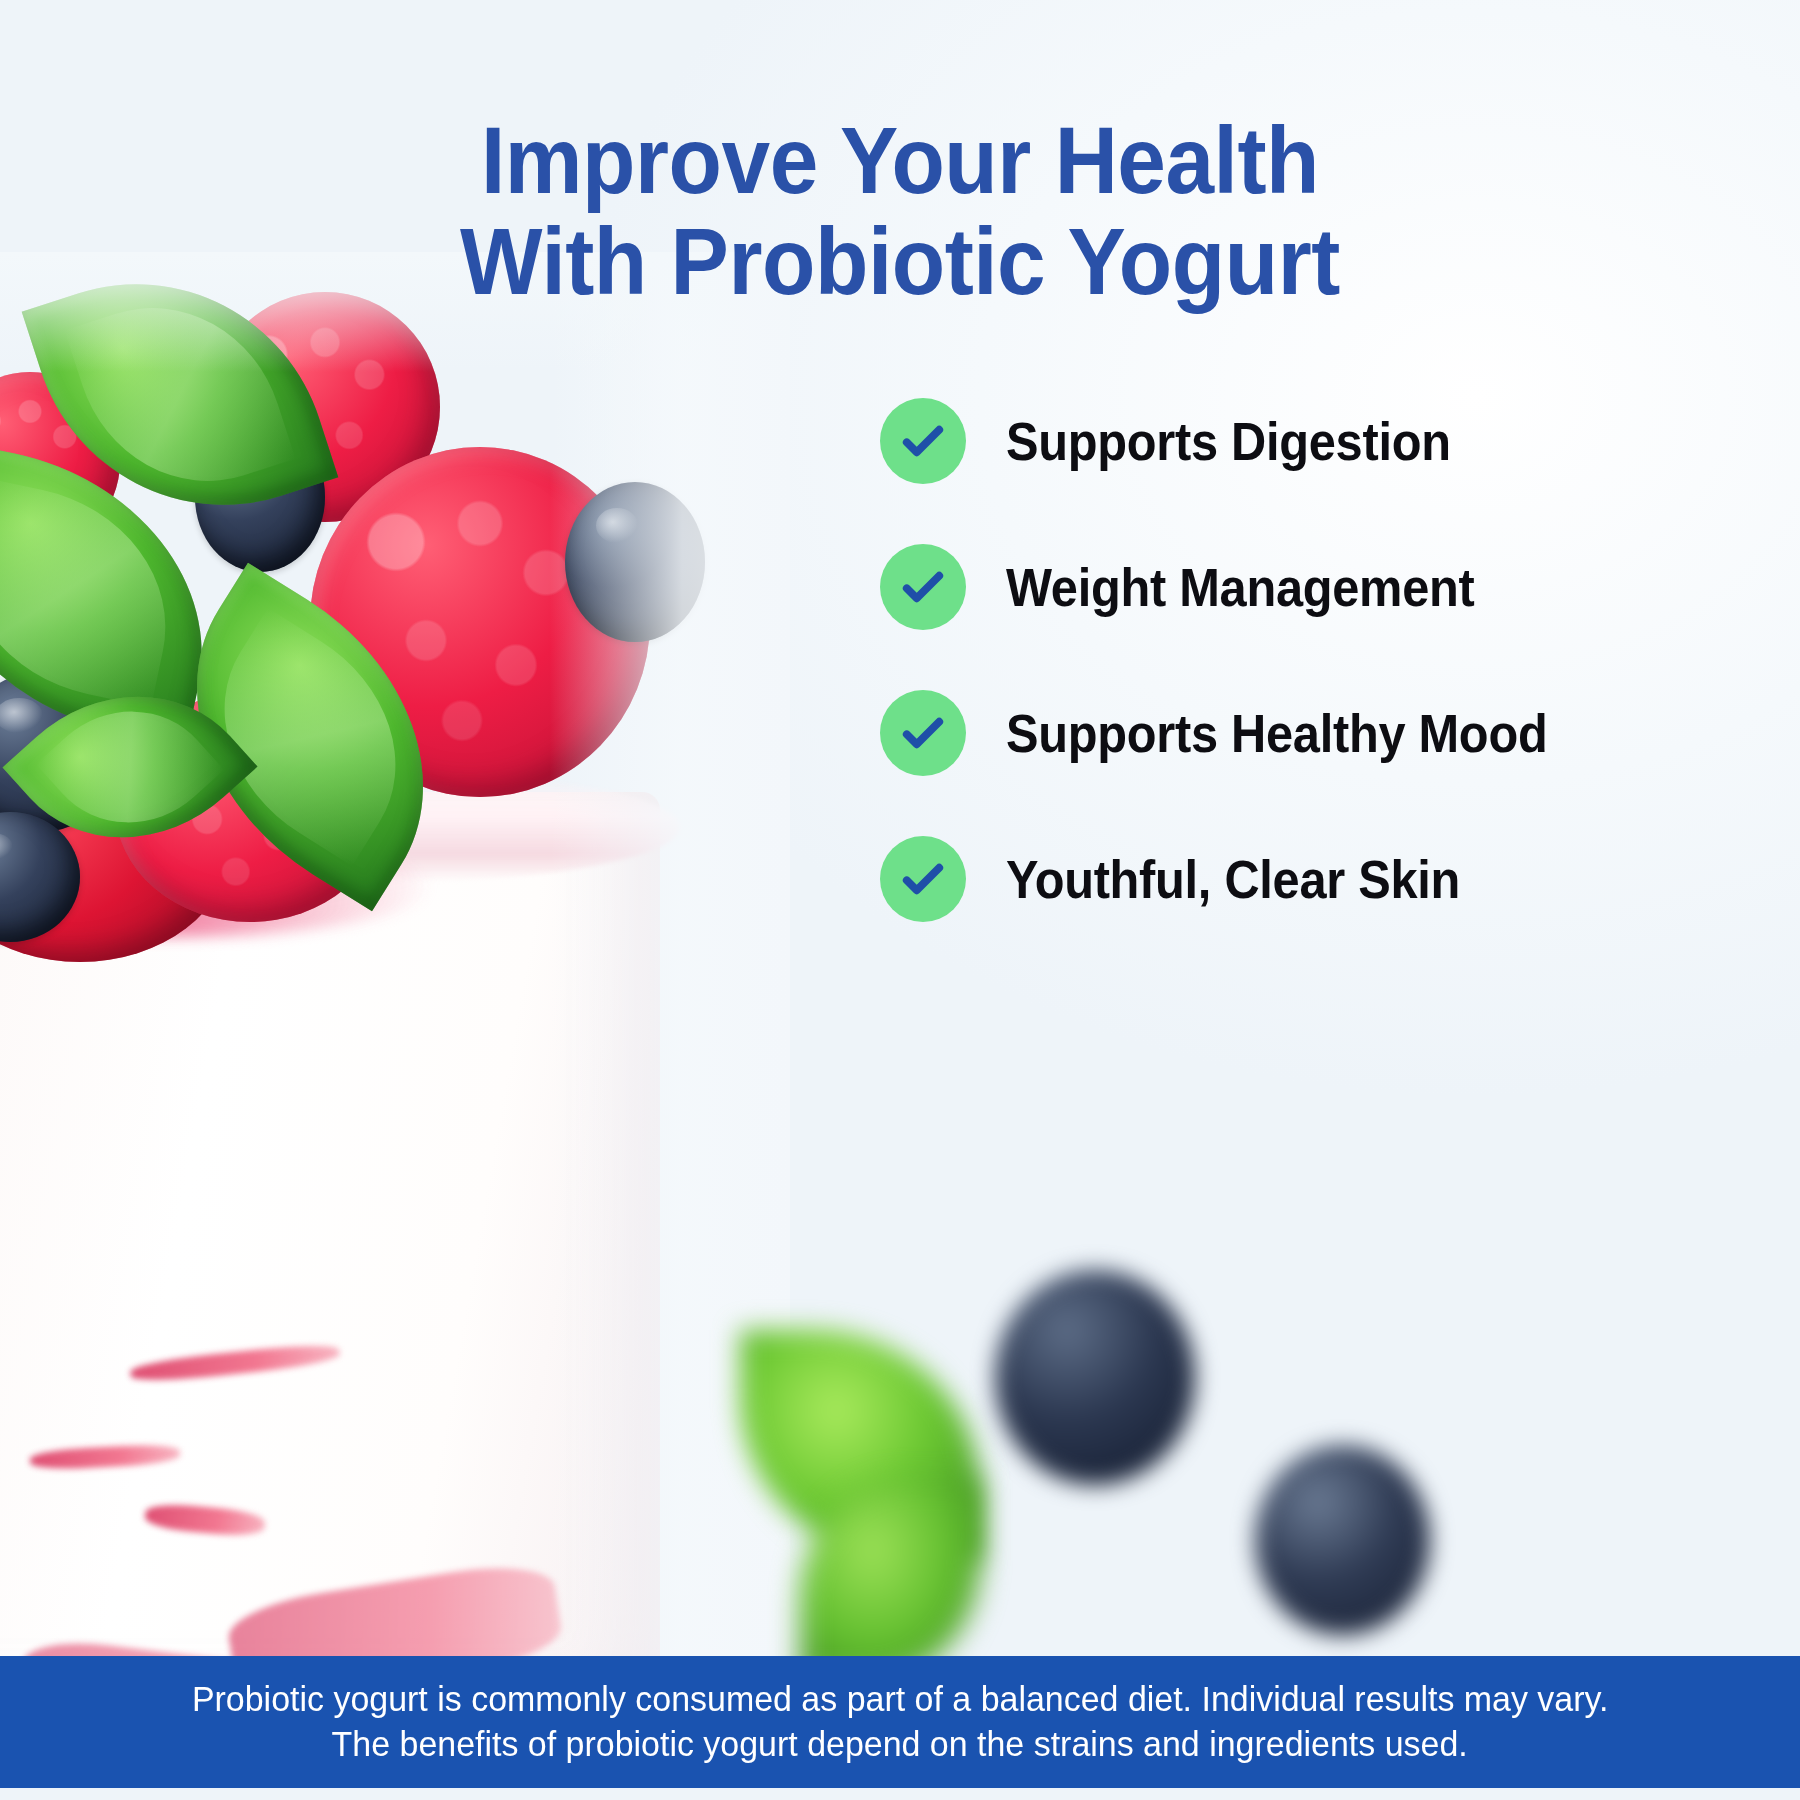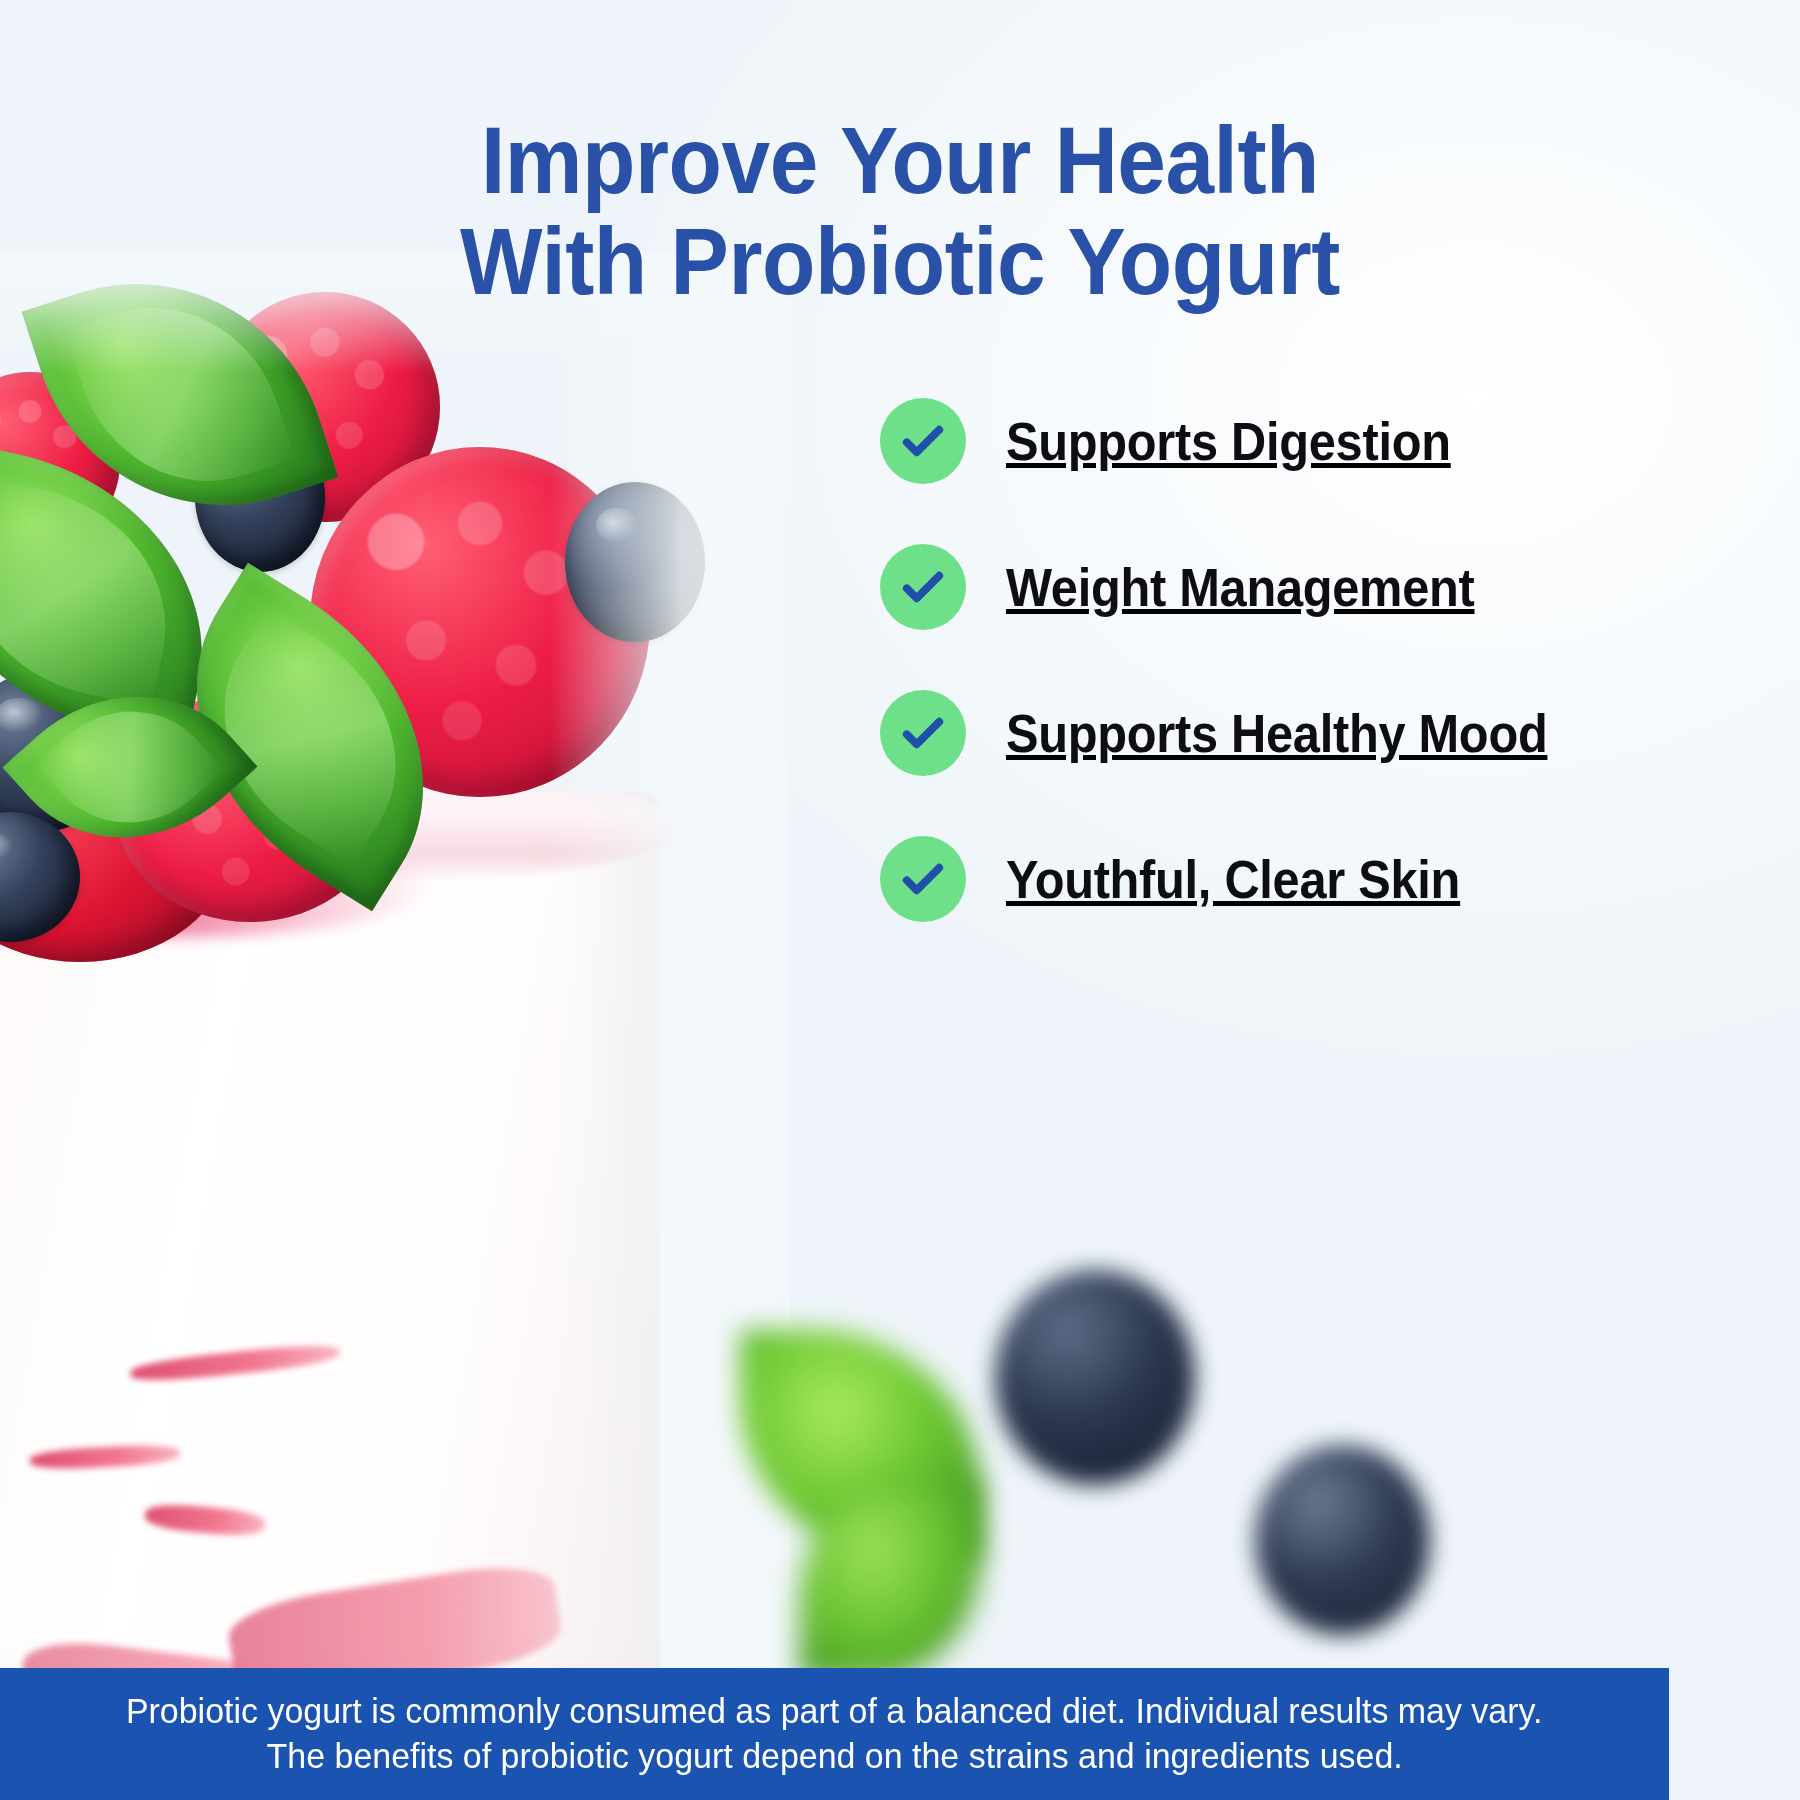--- a/index.html
+++ b/index.html
@@ -199,21 +199,20 @@
     z-index: 9;
   }
 
   
   .benefits {
     position: absolute;
     left: 880px;
     top: 368px;
     width: 820px;
     z-index: 25;
-    text-decoration: underline;
   }
   .benefit-row {
     display: flex;
     align-items: center;
     height: 146px;
   }
   .check-badge {
     flex: 0 0 auto;
     width: 86px;
     height: 86px;
@@ -234,22 +233,22 @@
     transform: scaleX(0.92);
     transform-origin: 0 50%;
     white-space: nowrap;
     letter-spacing: -0.3px;
   }
 
   
   .disclaimer {
     position: absolute;
     left: 0;
-    bottom: 0;
-    width: 1669px;
+    bottom: 12px;
+    width: 1800px;
     height: 132px;
     background: #1a53b0;
     color: #ffffff;
     display: flex;
     flex-direction: column;
     align-items: center;
     justify-content: center;
     z-index: 40;
     box-sizing: border-box;
     padding: 0 8px;

